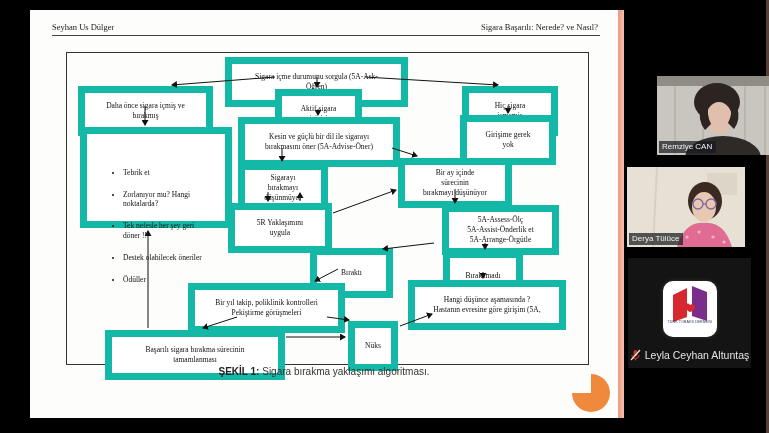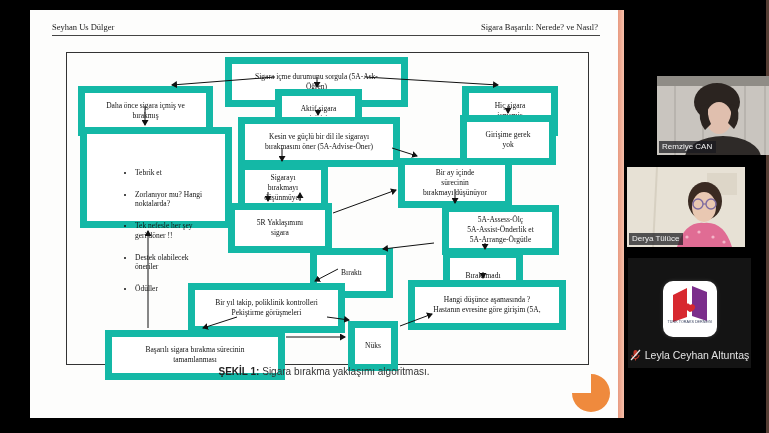--- a/index.html
+++ b/index.html
@@ -12,21 +12,21 @@
   .doc-header-right{position:absolute;right:20px;top:12px;font-size:8.5px;color:#222;}
   .doc-rule{position:absolute;left:22px;top:25px;width:548px;border-top:1px solid #444;}
 
   .flow-border{position:absolute;left:36px;top:42px;width:521px;height:311px;border:1px solid #333;}
 
   .node{position:absolute;border:7px solid #14b8a6;background:#fff;color:#111;
         display:flex;align-items:center;justify-content:center;text-align:center;
         font-size:7.5px;line-height:1.3;white-space:pre-line;padding:18px;box-sizing:border-box;}
   .tips{align-items:flex-start;justify-content:flex-start;text-align:left;}
   .tips ul{margin:6px 2px 2px 14px;padding:0;}
-  .tips li{margin:0 0 3px 16px;font-size:7.5px;line-height:1.25;}
+  .tips li{margin:0 0 3px 4px;font-size:7.5px;line-height:1.25;}
 
   .arrows{position:absolute;left:0;top:0;pointer-events:none;}
 
   .caption{position:absolute;left:0;top:356px;width:588px;text-align:center;
            font-family:"Liberation Sans",sans-serif;font-size:10px;color:#333;}
   .caption .cap-label{font-weight:bold;color:#222;}
 
   .edge-strip{position:absolute;left:618px;top:10px;width:6px;height:408px;
               background:linear-gradient(90deg,#e89a80,#f7c0aa);}
   .edge-sliver{position:absolute;left:766px;top:0;width:3px;height:433px;
@@ -75,21 +75,21 @@
         <li>Tebrik et</li>
         <li>Zorlanıyor mu? Hangi noktalarda?</li>
         <li>Tek nefesle her şey geri döner !!</li>
         <li>Destek olabilecek öneriler</li>
         <li>Ödüller</li>
       </ul>
     </div>
 
     <div class="node" style="left:208px;top:153px;width:90px;height:39px;">Sigarayı bırakmayı
 düşünmüyor</div>
-    <div class="node" style="left:198px;top:193px;width:104px;height:19px;">5R Yaklaşımını sigara</div>
+    <div class="node" style="left:198px;top:193px;width:104px;height:19px;">5R Yaklaşımını uygula</div>
     <div class="node" style="left:368px;top:148px;width:114px;height:30px;">Bir ay içinde sürecinin
 bırakmayı düşünüyor</div>
     <div class="node" style="left:368px;top:195px;width:117px;height:37px;margin-left:44px;">5A-Assess-Ölç
 5A-Assist-Önderlik et
 5A-Arrange-Örgütle</div>
     <div class="node" style="left:280px;top:238px;width:83px;height:20px;">Bıraktı</div>
     <div class="node" style="left:413px;top:241px;width:80px;height:20px;">Bırakamadı</div>
     <div class="node" style="left:158px;top:273px;width:157px;height:33px;">Bir yıl takip, poliklinik kontrolleri
 Pekiştirme görüşmeleri</div>
     <div class="node" style="left:378px;top:270px;width:158px;height:32px;">Hangi düşünce aşamasında ?

